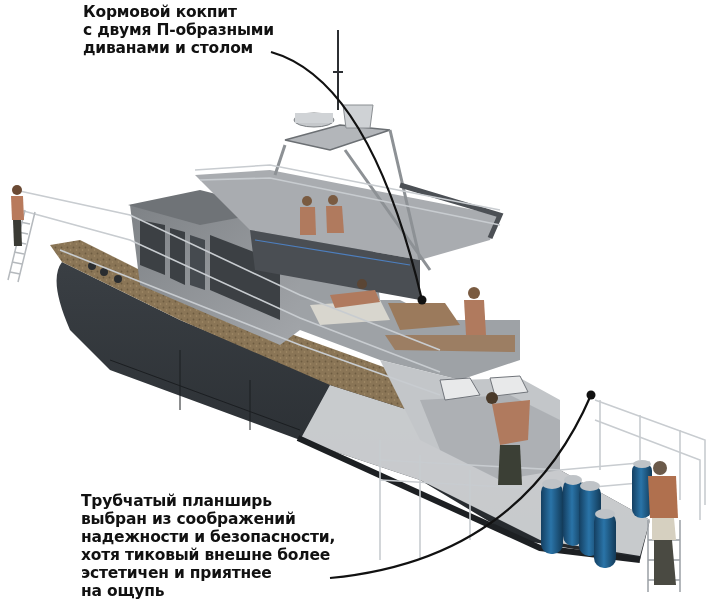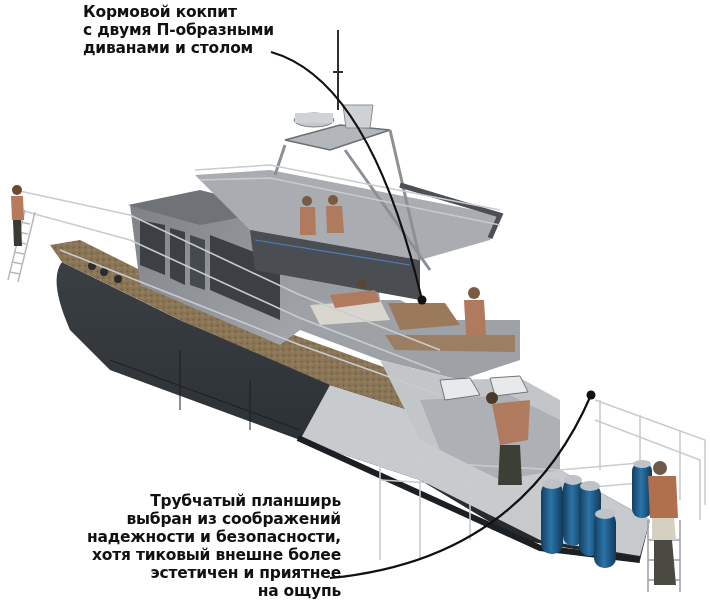--- a/index.html
+++ b/index.html
@@ -9,21 +9,21 @@
       position: absolute;
       font-family: "DejaVu Sans", sans-serif;
       font-weight: bold;
       color: #111111;
       font-size: 15.5px;
       line-height: 18px;
       letter-spacing: -0.2px;
       white-space: pre-line;
     }
     .caption-top { left: 83px; top: 3px; width: 240px; }
-    .caption-bottom { left: 81px; top: 492px; width: 260px; text-align: right; }
+    .caption-bottom { left: 81px; top: 492px; width: 260px; }
     svg { position: absolute; left: 0; top: 0; }
   </style>
 </head>
 <body>
 
 <div class="canvas">
 
   <svg width="710" height="602" viewBox="0 0 710 602">
     <defs>
       <linearGradient id="hullGrad" x1="0" y1="0" x2="0" y2="1">

